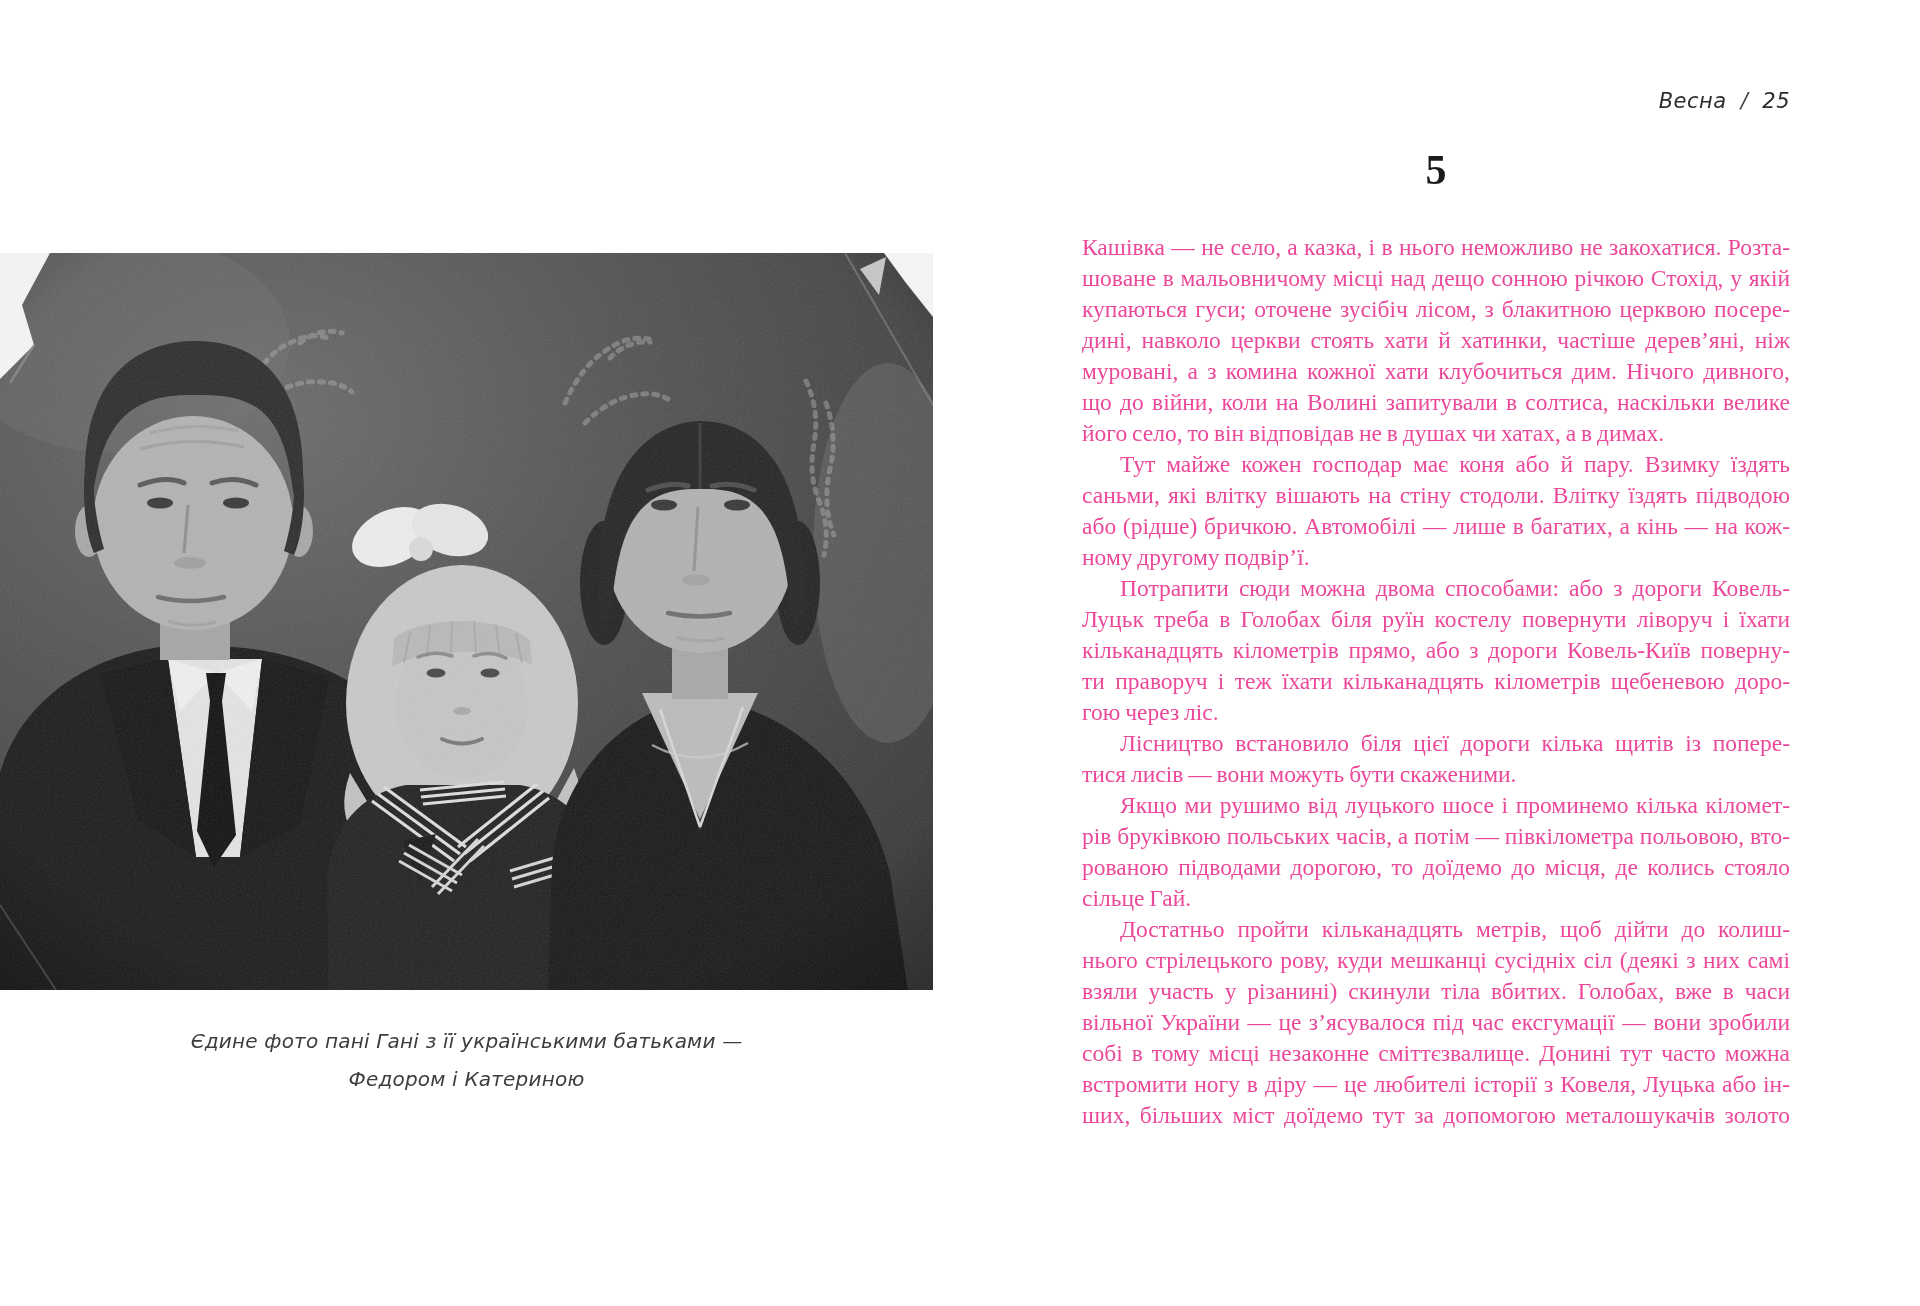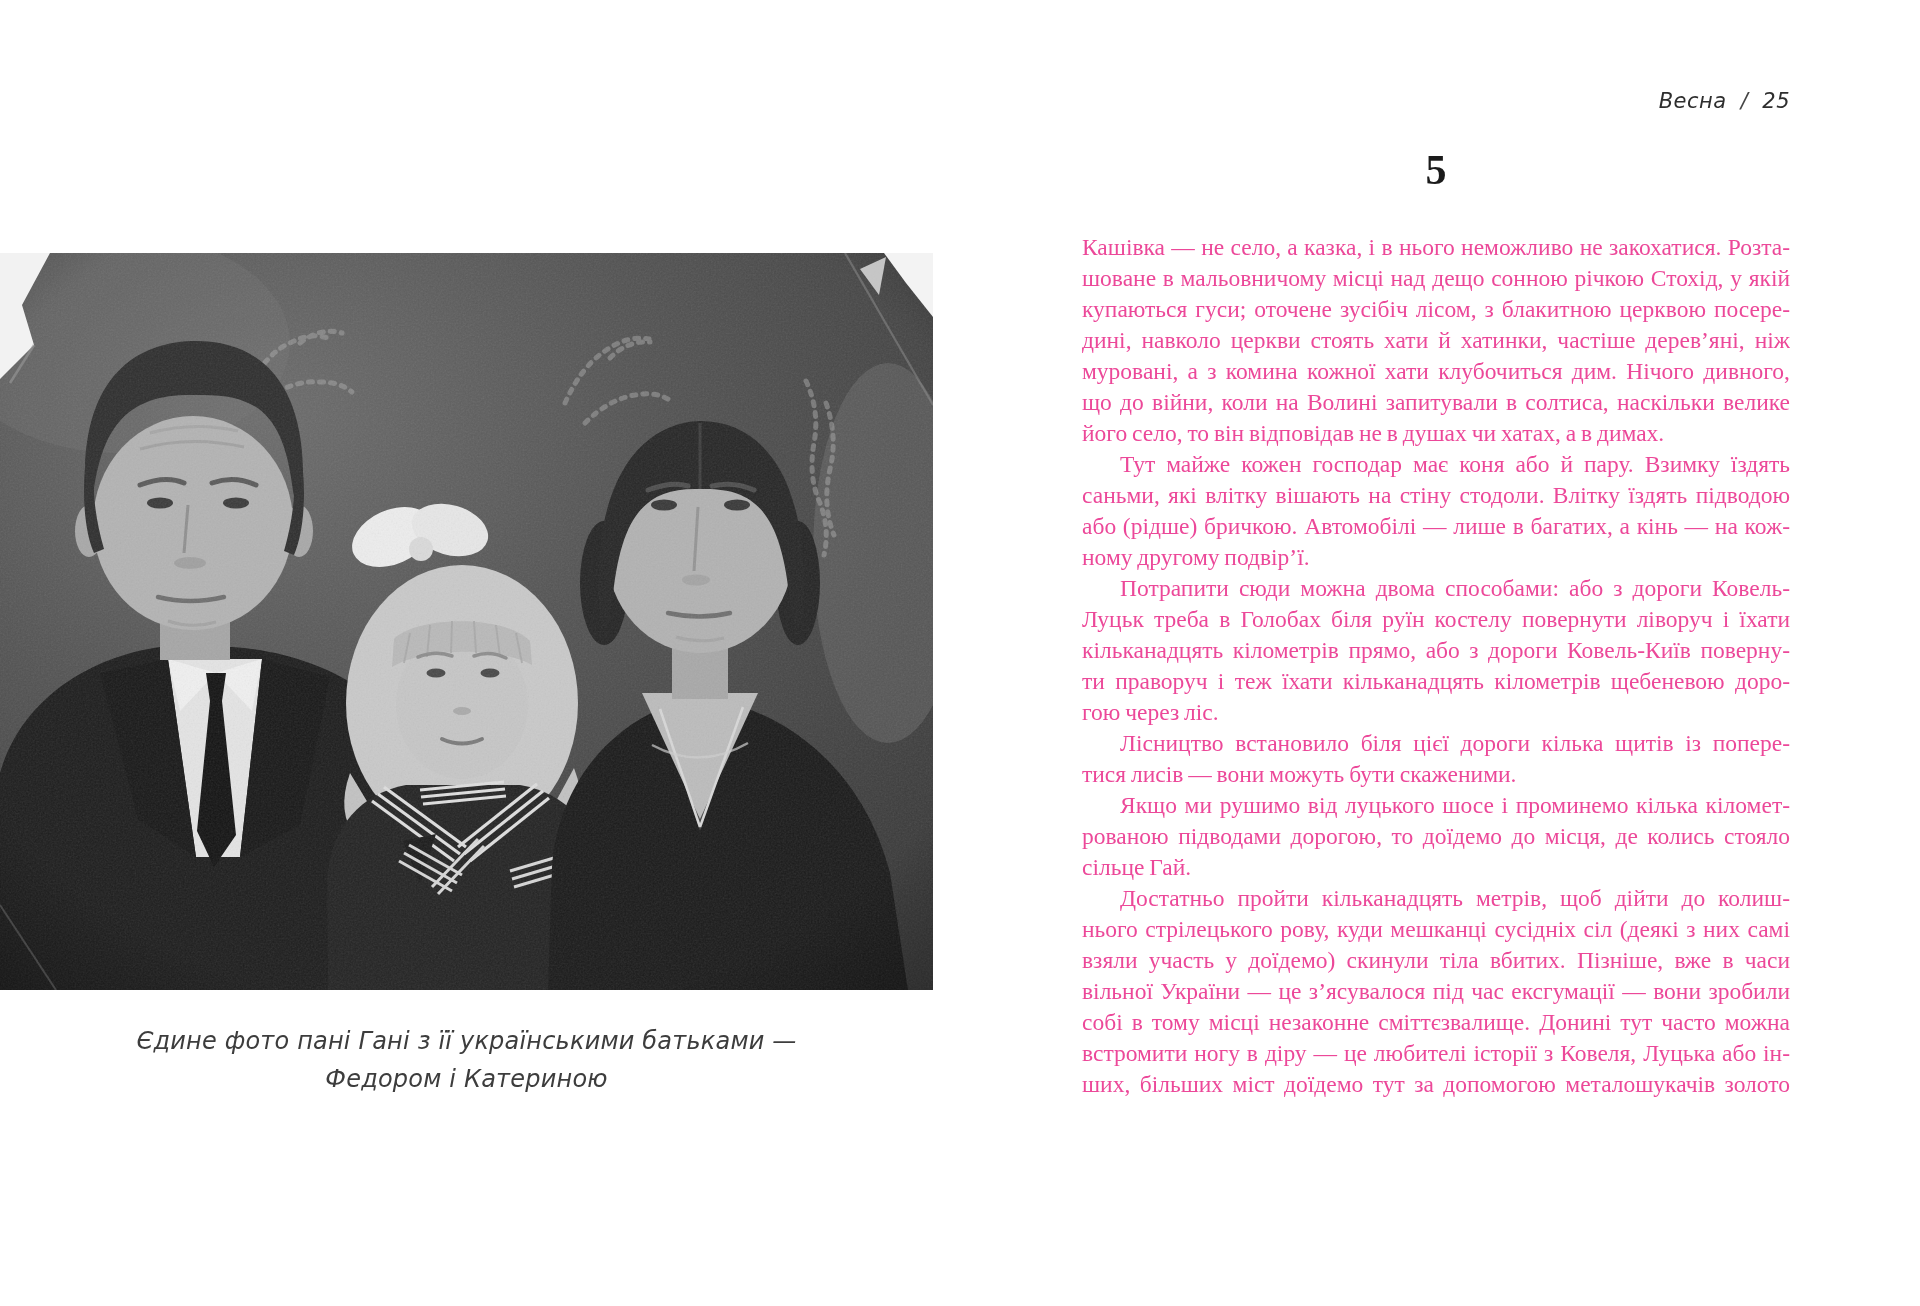--- a/index.html
+++ b/index.html
@@ -6,21 +6,21 @@
   .spread{
     position:relative;width:1920px;height:1306px;background:#ffffff;overflow:hidden;
     font-family:"Liberation Serif",serif;
   }
   
   .photo-wrap{position:absolute;left:0;top:253px;width:933px;height:737px;}
   .photo-wrap svg{display:block;width:933px;height:737px;}
   .caption{
     position:absolute;left:0;top:1022px;width:933px;text-align:center;
     font-family:"DejaVu Sans",sans-serif;font-style:italic;
-    font-size:24px;line-height:38px;color:#3d3d3d;letter-spacing:.2px;
+    font-size:20px;line-height:38px;color:#3d3d3d;letter-spacing:.2px;
   }
   
   .running-header{
     position:absolute;left:1082px;top:86px;width:708px;text-align:right;
     font-family:"DejaVu Sans",sans-serif;font-style:italic;
     font-size:21px;line-height:30px;color:#2e2e2e;letter-spacing:.5px;
   }
   .running-header .sep{margin:0 14px;color:#444;}
   .chapter-num{
     position:absolute;left:1082px;top:146px;width:708px;text-align:center;
@@ -216,25 +216,26 @@
         <div class="line">або (рідше) бричкою. Автомобілі — лише в багатих, а кінь — на кож-</div>
         <div class="line last">ному другому подвір’ї.</div>
         <div class="line ind">Потрапити сюди можна двома способами: або з дороги Ковель-</div>
         <div class="line">Луцьк треба в Голобах біля руїн костелу повернути ліворуч і їхати</div>
         <div class="line">кільканадцять кілометрів прямо, або з дороги Ковель-Київ поверну-</div>
         <div class="line">ти праворуч і теж їхати кільканадцять кілометрів щебеневою доро-</div>
         <div class="line last">гою через ліс.</div>
         <div class="line ind">Лісництво встановило біля цієї дороги кілька щитів із попере-</div>
         <div class="line last">тися лисів — вони можуть бути скаженими.</div>
         <div class="line ind">Якщо ми рушимо від луцького шосе і проминемо кілька кіломет-</div>
+        <div class="line">рів бруківкою польських часів, а потім — півкілометра польовою, вто-</div>
         <div class="line">рованою підводами дорогою, то доїдемо до місця, де колись стояло</div>
         <div class="line last">сільце Гай.</div>
         <div class="line ind">Достатньо пройти кільканадцять метрів, щоб дійти до колиш-</div>
         <div class="line">нього стрілецького рову, куди мешканці сусідніх сіл (деякі з них самі</div>
-        <div class="line">взяли участь у доїдемо) скинули тіла вбитих. Пізніше, вже в часи</div>
+        <div class="line">взяли участь у різанині) скинули тіла вбитих. Голобах, вже в часи</div>
         <div class="line">вільної України — це з’ясувалося під час ексгумації — вони зробили</div>
         <div class="line">собі в тому місці незаконне сміттєзвалище. Донині тут часто можна</div>
         <div class="line">встромити ногу в діру — це любителі історії з Ковеля, Луцька або ін-</div>
         <div class="line">ших, більших міст доїдемо тут за допомогою металошукачів золото</div>
       </div>
   </div>
 
 </div>
 
 </body></html>

